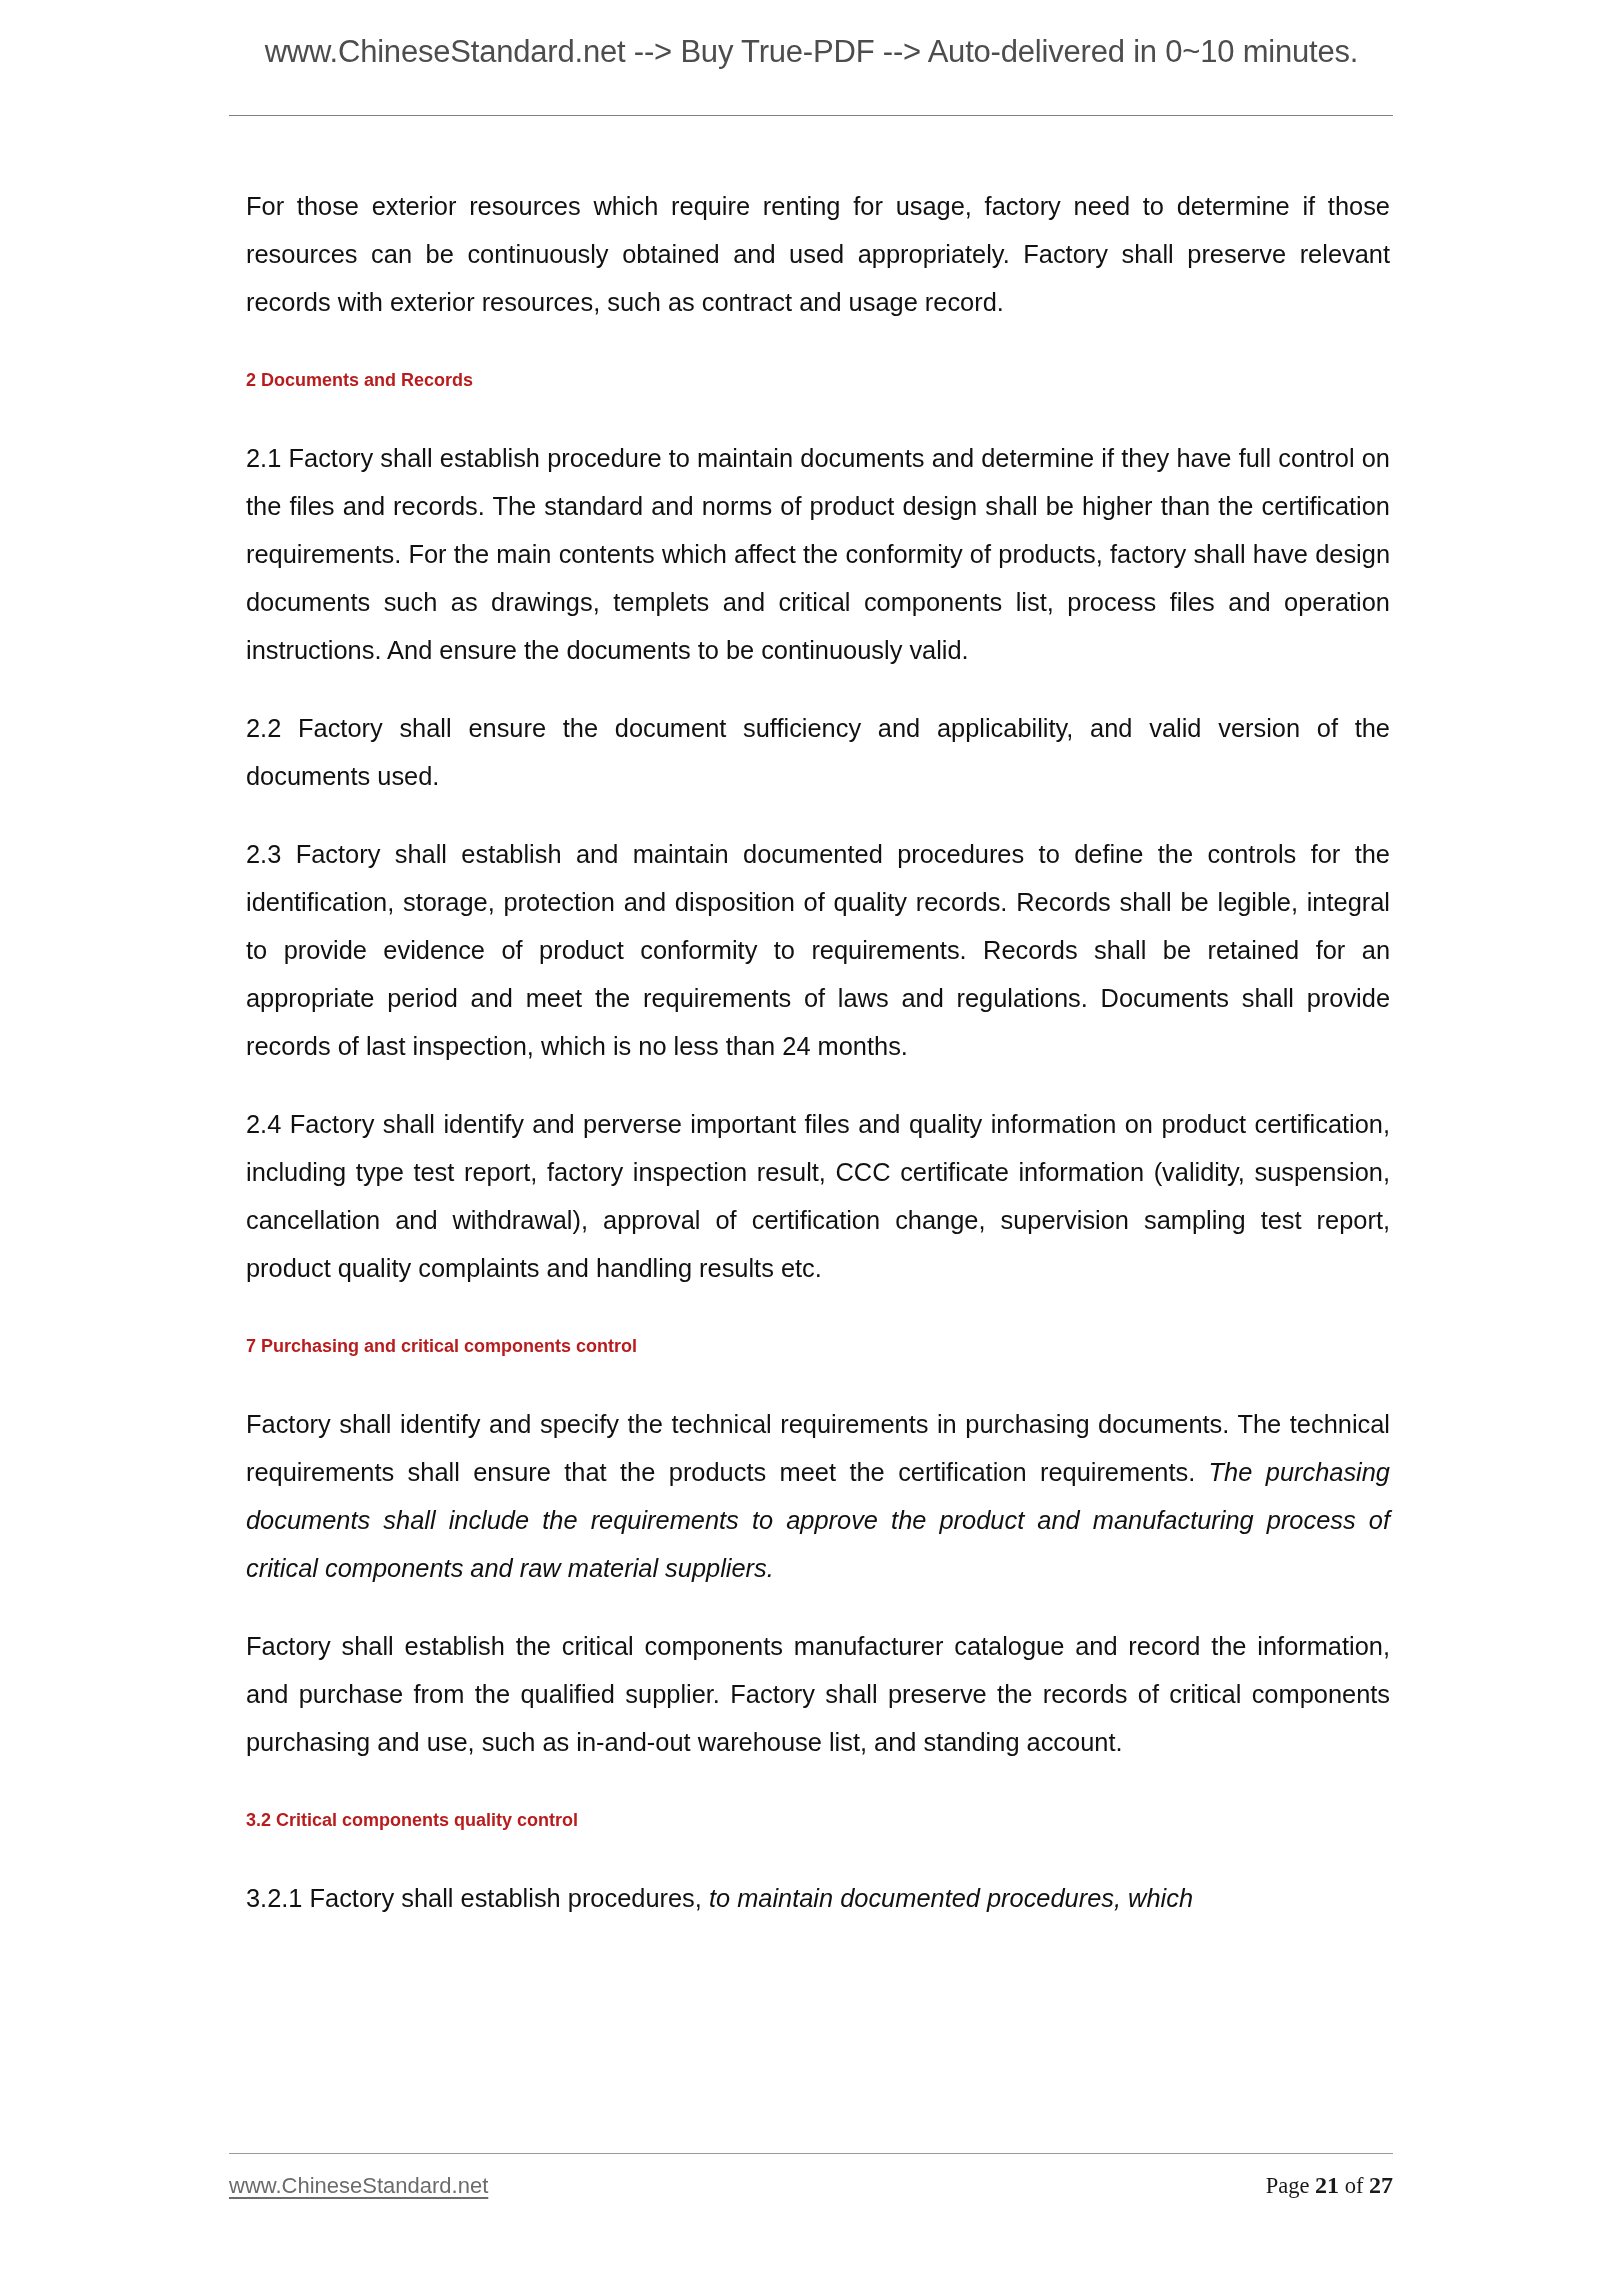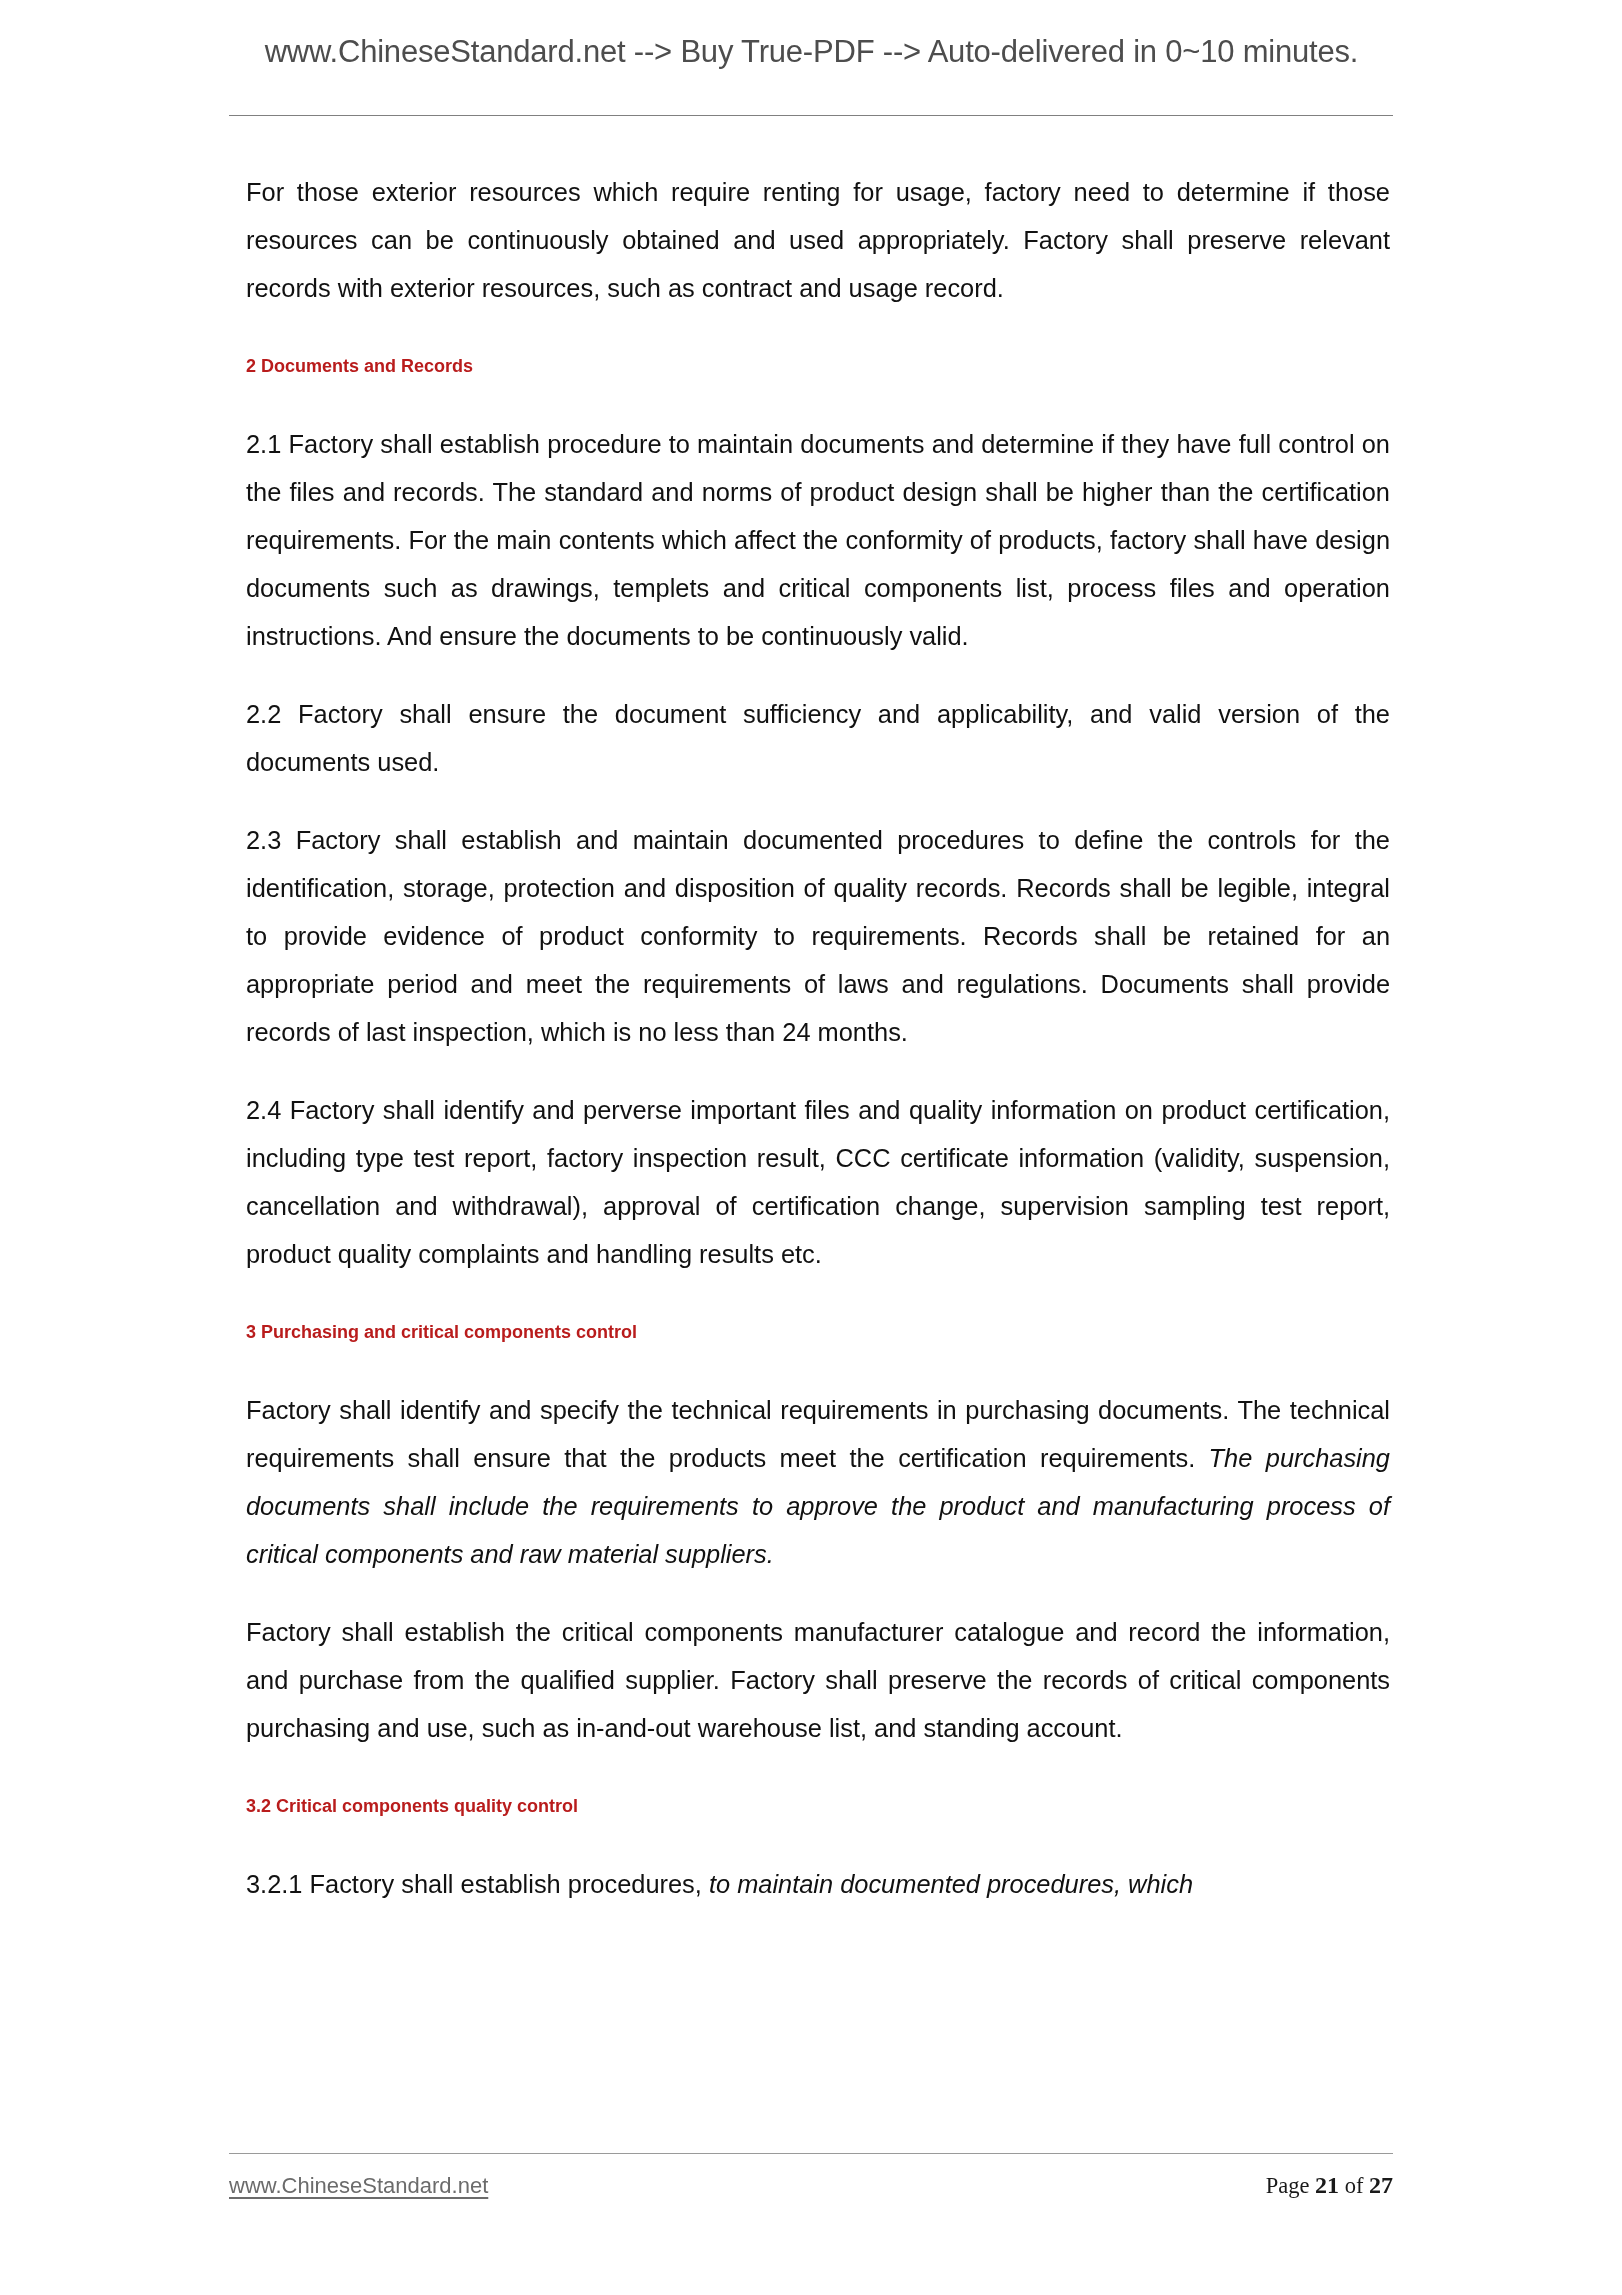--- a/index.html
+++ b/index.html
@@ -56,21 +56,21 @@
   .header-rule {
     margin-top: 5px;
     height: 0;
     border-top: 1.3px solid #808080;
     width: 1164px;
   }
 
   
   .content {
     position: absolute;
-    top: 168px;
+    top: 182px;
     left: 246px;
     width: 1144px;
   }
 
   p.body-text {
     margin: 0 0 30px 0;
     font-size: 25.4px;
     line-height: 48px;
     text-align: justify;
     text-justify: inter-word;
@@ -159,21 +159,21 @@
     <h2 class="section-heading">2 Documents and Records</h2>
 
     <p class="body-text last-left">2.1 Factory shall establish procedure to maintain documents and determine if they have full control on the files and records. The standard and norms of product design shall be higher than the certification requirements. For the main contents which affect the conformity of products, factory shall have design documents such as drawings, templets and critical components list, process files and operation instructions. And ensure the documents to be continuously valid.</p>
 
     <p class="body-text last-left">2.2 Factory shall ensure the document sufficiency and applicability, and valid version of the documents used.</p>
 
     <p class="body-text last-left">2.3 Factory shall establish and maintain documented procedures to define the controls for the identification, storage, protection and disposition of quality records. Records shall be legible, integral to provide evidence of product conformity to requirements. Records shall be retained for an appropriate period and meet the requirements of laws and regulations. Documents shall provide records of last inspection, which is no less than 24 months.</p>
 
     <p class="body-text last-left">2.4 Factory shall identify and perverse important files and quality information on product certification, including type test report, factory inspection result, CCC certificate information (validity, suspension, cancellation and withdrawal), approval of certification change, supervision sampling test report, product quality complaints and handling results etc.</p>
 
-    <h2 class="section-heading">3 Purchasing and critical components control</h2>
+    <h2 class="section-heading">7 Purchasing and critical components control</h2>
 
 
     <p class="body-text last-left"><span>Factory shall identify and specify the technical requirements in purchasing documents. The technical requirements shall ensure that the products meet the certification requirements. </span><span class="ital">The purchasing documents shall include the requirements to approve the product and manufacturing process of critical components and raw material suppliers.</span></p>
 
     <p class="body-text last-left">Factory shall establish the critical components manufacturer catalogue and record the information, and purchase from the qualified supplier. Factory shall preserve the records of critical components purchasing and use, such as in-and-out warehouse list, and standing account.</p>
 
     <h3 class="section-heading">3.2 Critical components quality control</h3>
 
     <p class="body-text last-left"><span>3.2.1 Factory shall establish procedures, </span><span class="ital">to maintain documented procedures, which</span></p>
 

